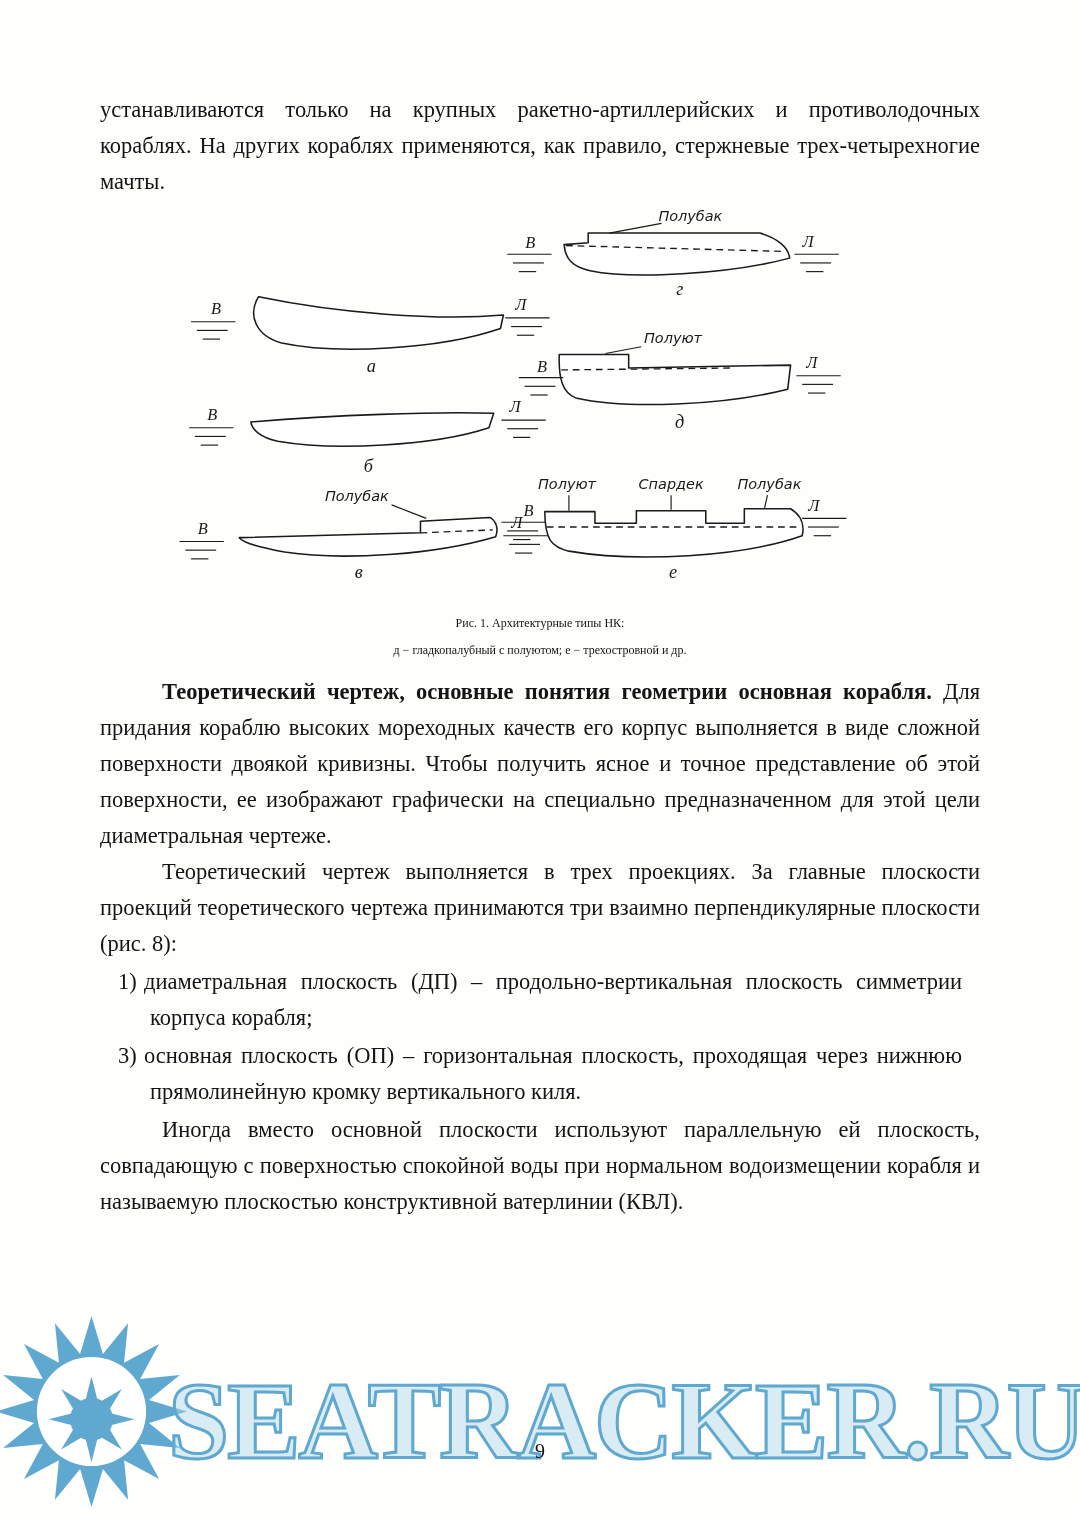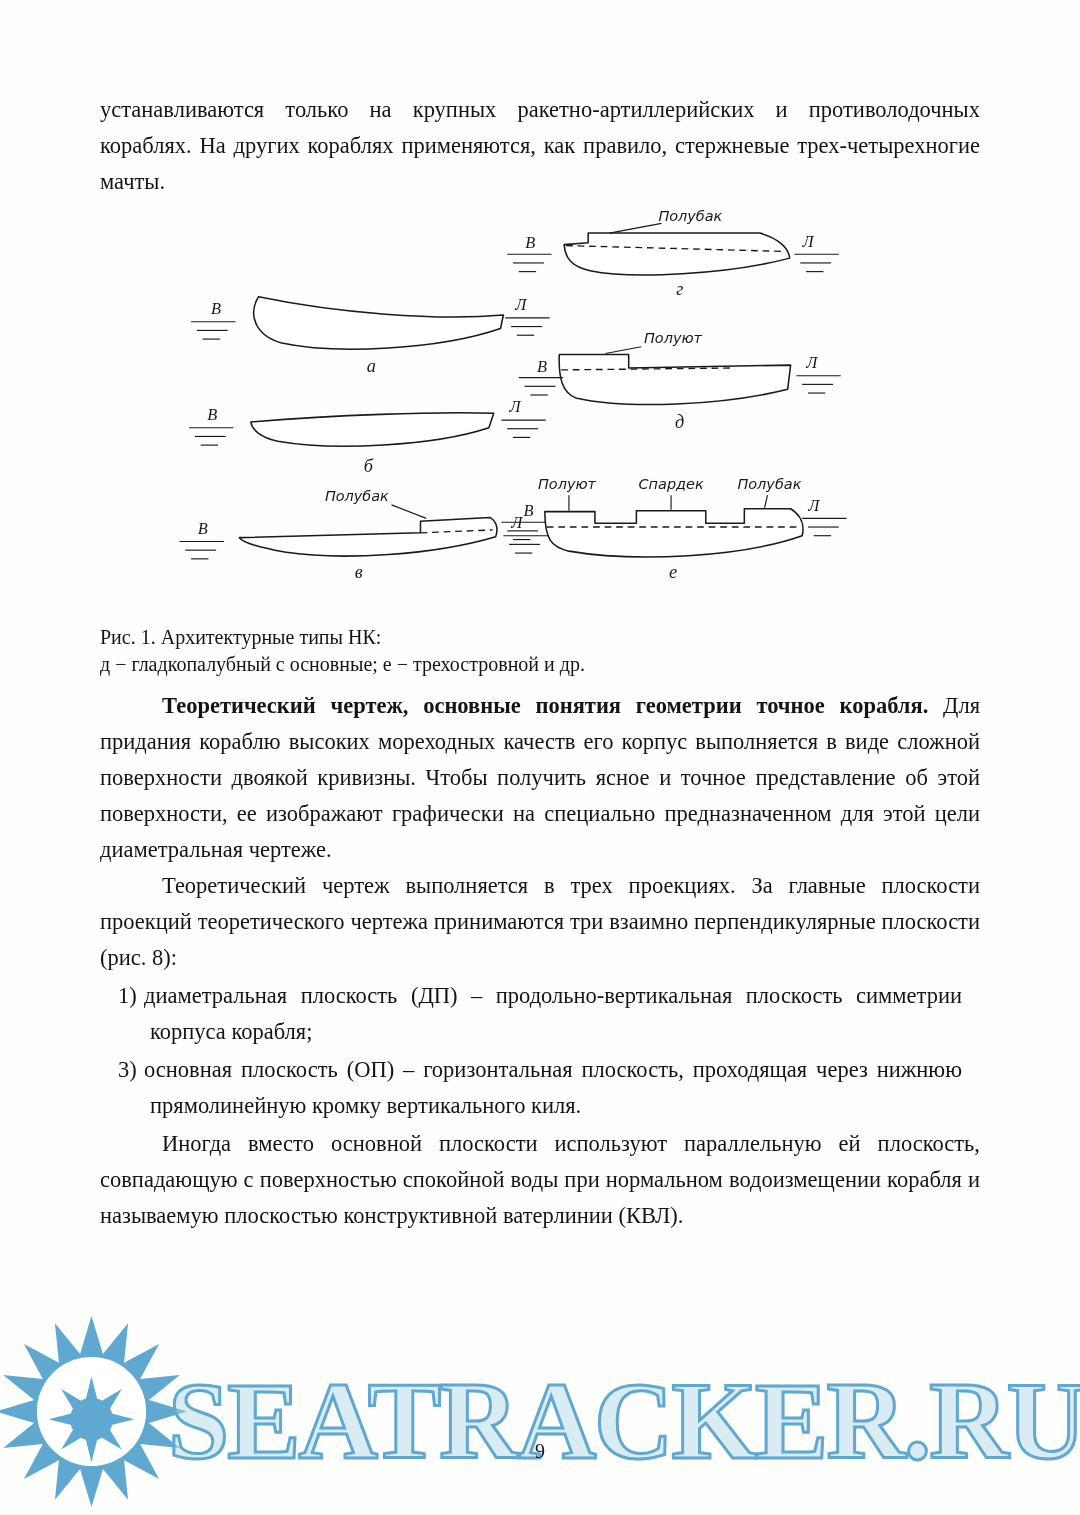--- a/index.html
+++ b/index.html
@@ -16,21 +16,21 @@
   .content { padding: 92px 100px 0 100px; box-sizing: border-box; }
   p.para {
     margin: 0;
     font-size: 22.5px;
     line-height: 36px;
     text-align: justify;
   }
   .indent { text-indent: 62px; }
   .figure-wrap { margin: 8px 0 2px 0; text-align: center; }
   .figure-wrap svg { display: block; margin: 0 auto; }
-  .caption { font-size: 20px; line-height: 27px; margin-top: 16px; }
+  .caption { text-align: center; font-size: 12px; line-height: 27px; margin-top: 2px; }
   .body-block { margin-top: 10px; }
   .list { margin: 2px 0; }
   .li {
     font-size: 22.5px;
     line-height: 36px;
     text-align: justify;
     padding-left: 32px;
     text-indent: -32px;
     margin: 2px 18px;
   }
@@ -198,25 +198,25 @@
           </g>
           <text class="svg-wl" x="428" y="320" text-anchor="middle">В</text>
           <text class="svg-wl" x="724" y="314" text-anchor="middle">Л</text>
           <text class="svg-letter" x="578" y="384" text-anchor="middle">е</text>
         </g>
       </svg>
     </div>
 
     <div class="caption">
       <div class="cap-line">Рис. 1. Архитектурные типы НК:</div>
-      <div class="cap-line">д − гладкопалубный с основные; е − трехостровной и др.</div>
+      <div class="cap-line">д − гладкопалубный с полуютом; е − трехостровной и др.</div>
     </div>
 
     <div class="body-block">
-      <p class="para indent"><b>Теоретический чертеж, основные понятия геометрии точное корабля.</b> <span>Для придания кораблю высоких мореходных качеств его корпус выполняется в виде сложной поверхности двоякой кривизны. Чтобы получить ясное и точное представление об этой поверхности, ее изображают графически на специально предназначенном для этой цели диаметральная чертеже.</span></p>
+      <p class="para indent"><b>Теоретический чертеж, основные понятия геометрии основная корабля.</b> <span>Для придания кораблю высоких мореходных качеств его корпус выполняется в виде сложной поверхности двоякой кривизны. Чтобы получить ясное и точное представление об этой поверхности, ее изображают графически на специально предназначенном для этой цели диаметральная чертеже.</span></p>
       <p class="para indent">Теоретический чертеж выполняется в трех проекциях. За главные плоскости проекций теоретического чертежа принимаются три взаимно перпендикулярные плоскости (рис. 8):</p>
 
       <div class="list">
         <div class="li"><span class="li-num">1)</span><span>диаметральная плоскость (ДП) – продольно-вертикальная плоскость симметрии корпуса корабля;</span></div>
         <div class="li"><span class="li-num">3)</span><span>основная плоскость (ОП) – горизонтальная плоскость, проходящая через нижнюю прямолинейную кромку вертикального киля.</span></div>
       </div>
 
       <p class="para indent">Иногда вместо основной плоскости используют параллельную ей плоскость, совпадающую с поверхностью спокойной воды при нормальном водоизмещении корабля и называемую плоскостью конструктивной ватерлинии (КВЛ).</p>
     </div>
   </div>

